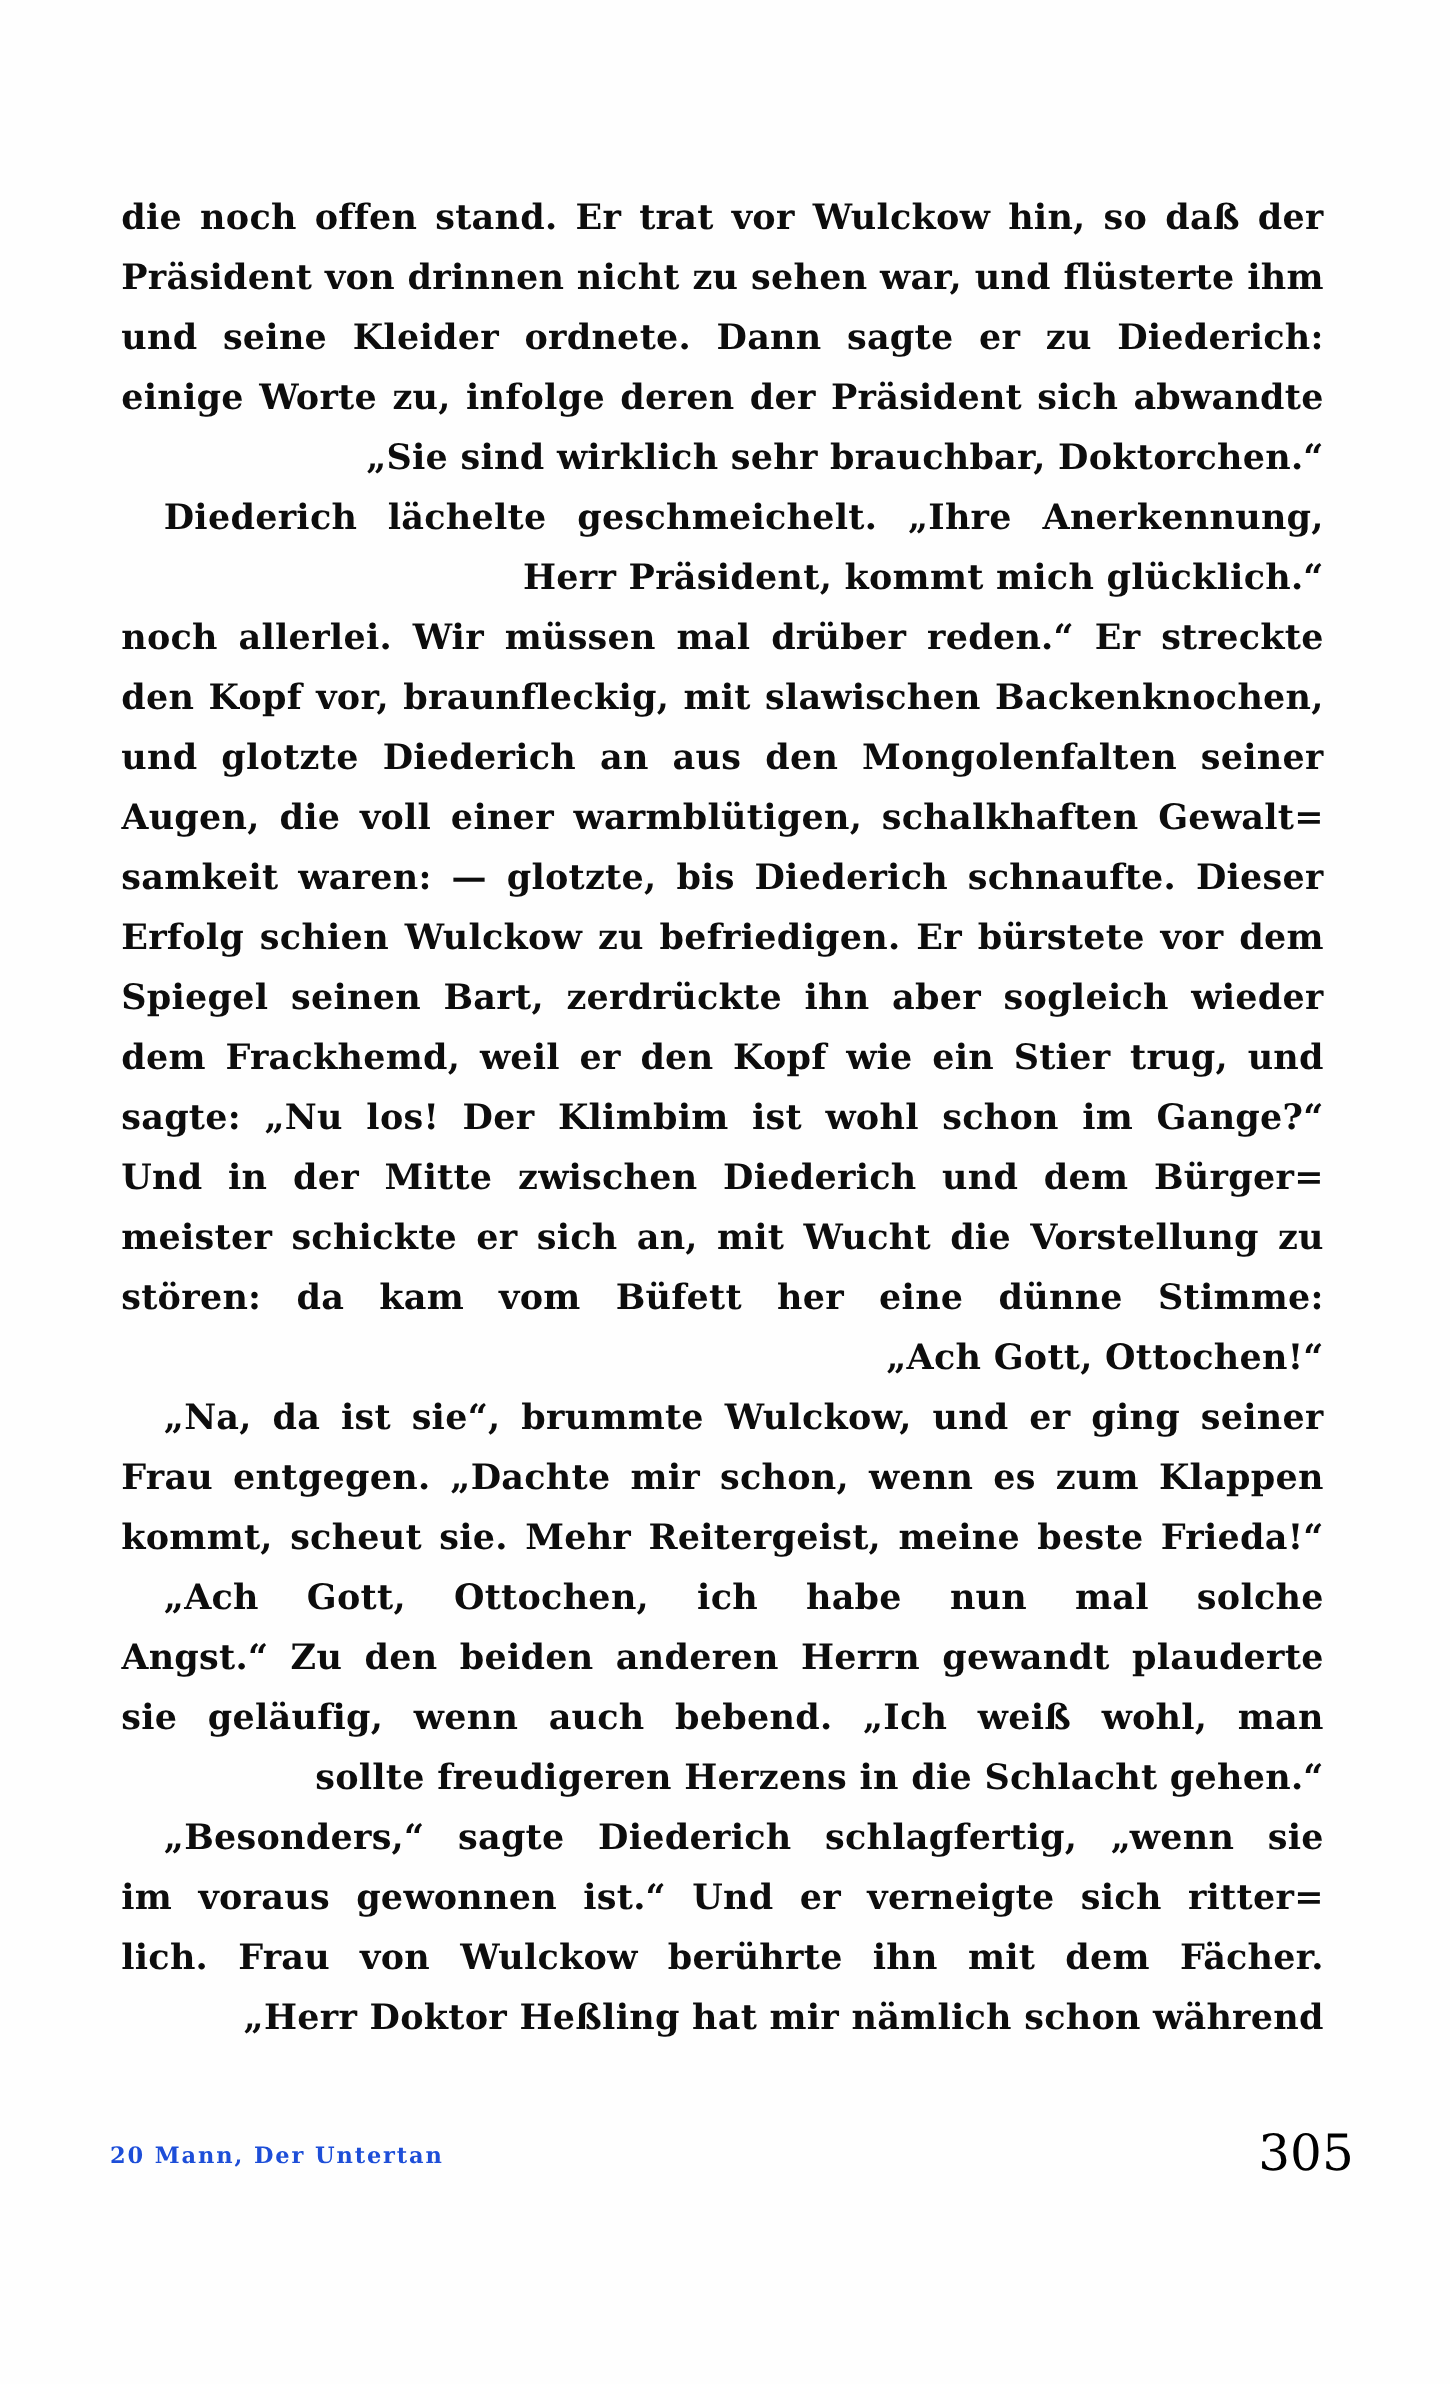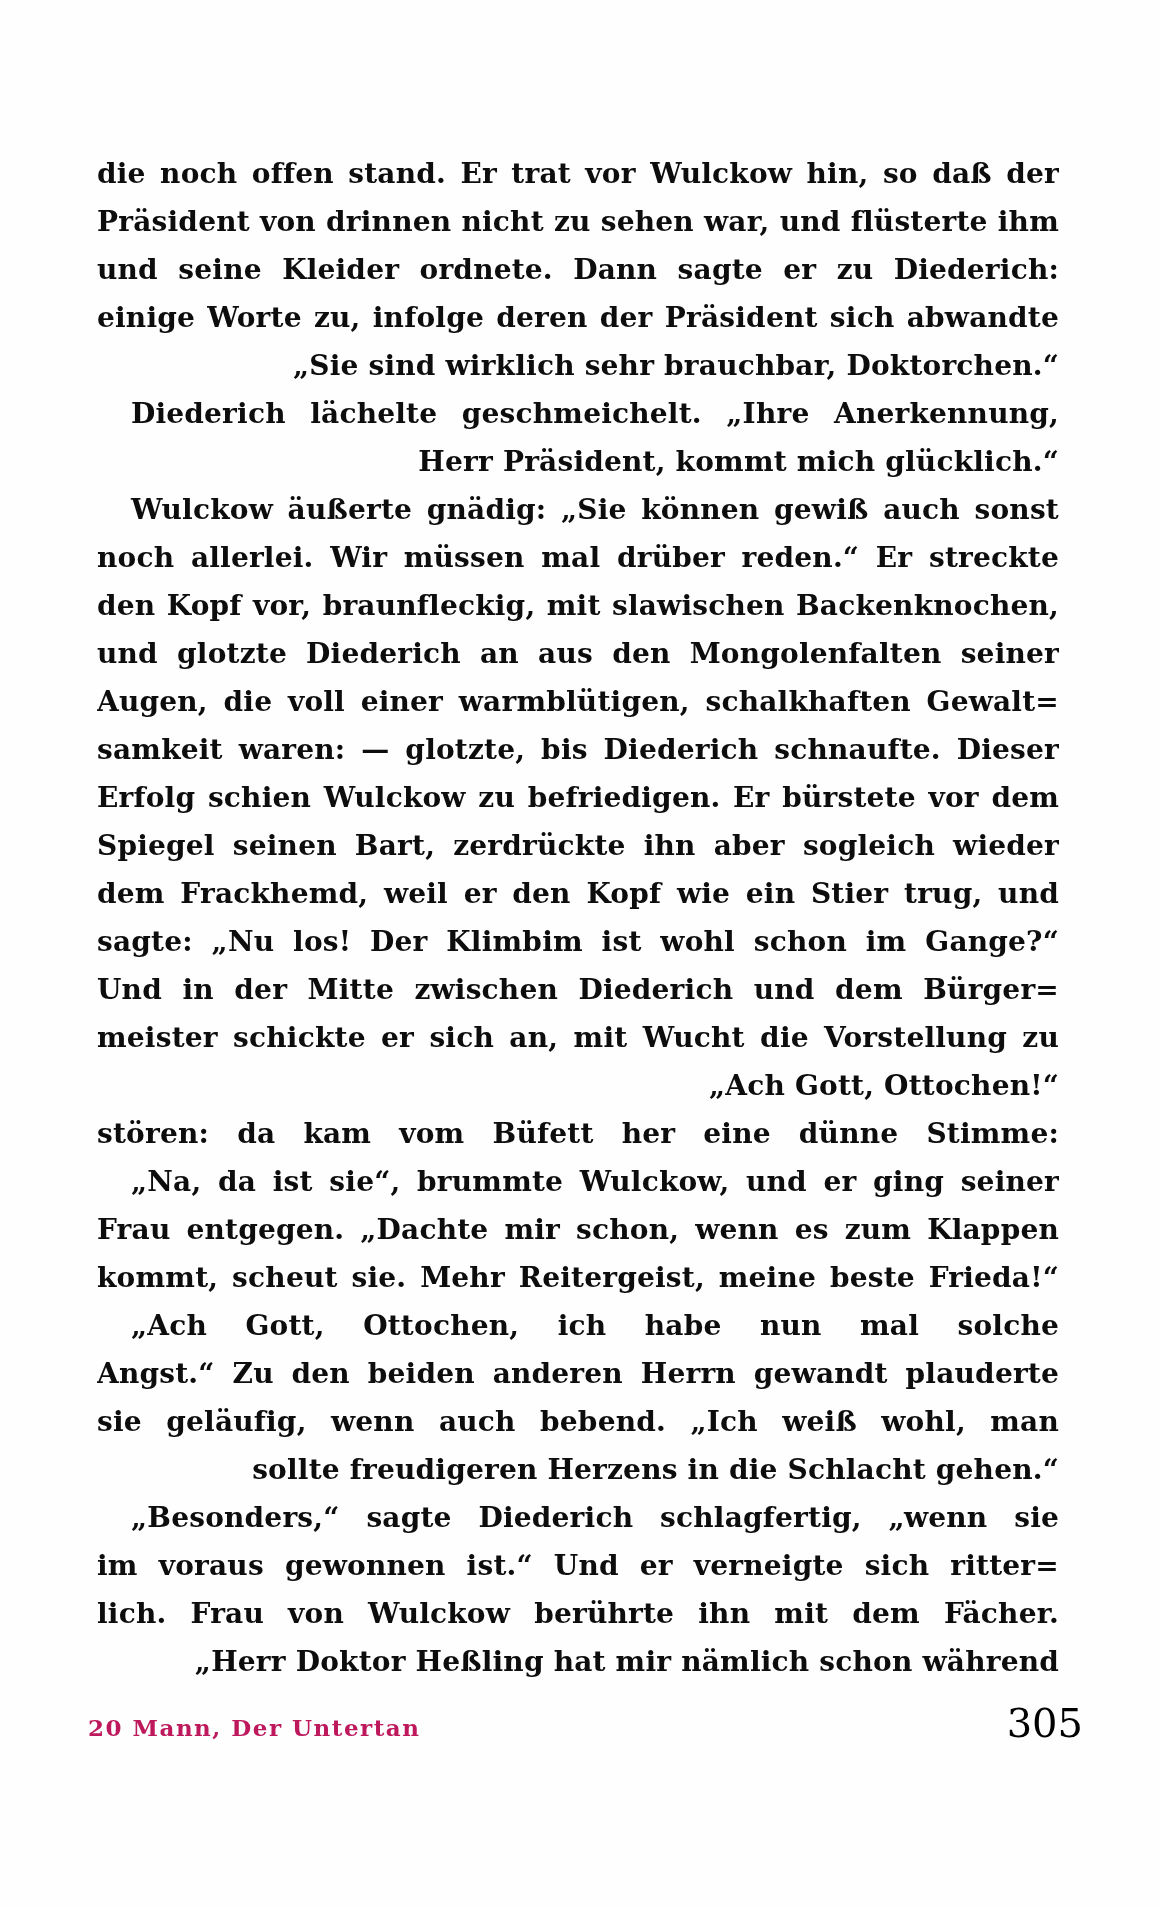--- a/index.html
+++ b/index.html
@@ -44,24 +44,24 @@
     position: absolute;
     left: 0;
     top: 1700px;
     width: 100%;
     height: 60px;
   }
   .sig {
     position: absolute;
     left: 88px;
     top: 14px;
-    font-size: 23px;
+    font-size: 18px;
     font-weight: bold;
     letter-spacing: 1.5px;
-    color: #be185d;
+    color: #1d4ed8;
   }
   .pagenum {
     position: absolute;
     right: 117px;
     top: 0;
     font-size: 40px;
     font-weight: normal;
     color: #000000;
     margin-left: 32px;
   }
@@ -71,34 +71,33 @@
 
 <div class="page">
   <main class="textblock">
       <div class="line justify">die noch offen stand. Er trat vor Wulckow hin, so daß der</div>
       <div class="line justify">Präsident von drinnen nicht zu sehen war, und flüsterte ihm</div>
       <div class="line justify">und seine Kleider ordnete.  Dann sagte er zu Diederich:</div>
       <div class="line justify">einige Worte zu, infolge deren der Präsident sich abwandte</div>
       <div class="line">„Sie sind wirklich sehr brauchbar, Doktorchen.“</div>
       <div class="line indent justify">Diederich lächelte geschmeichelt.  „Ihre Anerkennung,</div>
       <div class="line">Herr Präsident, kommt mich glücklich.“</div>
-      <div class="line indent justify">Wulckow äußerte gnädig: „Sie können gewiß auch sonst</div>
       <div class="line justify">noch allerlei.  Wir müssen mal drüber reden.“  Er streckte</div>
       <div class="line justify">den Kopf vor, braunfleckig, mit slawischen Backenknochen,</div>
       <div class="line justify">und glotzte Diederich an aus den Mongolenfalten seiner</div>
       <div class="line justify">Augen, die voll einer warmblütigen, schalkhaften Gewalt=</div>
       <div class="line justify">samkeit waren: — glotzte, bis Diederich schnaufte.  Dieser</div>
       <div class="line justify">Erfolg schien Wulckow zu befriedigen.  Er bürstete vor dem</div>
       <div class="line justify">Spiegel seinen Bart, zerdrückte ihn aber sogleich wieder auf</div>
       <div class="line justify">dem Frackhemd, weil er den Kopf wie ein Stier trug, und</div>
       <div class="line justify">sagte: „Nu los!  Der Klimbim ist wohl schon im Gange?“</div>
       <div class="line justify">Und in der Mitte zwischen Diederich und dem Bürger=</div>
       <div class="line justify">meister schickte er sich an, mit Wucht die Vorstellung zu</div>
+      <div class="line justify">stören: da kam vom Büfett her eine dünne Stimme:</div>
       <div class="line indent">„Ach Gott, Ottochen!“</div>
-      <div class="line justify">stören: da kam vom Büfett her eine dünne Stimme:</div>
       <div class="line indent justify">„Na, da ist sie“, brummte Wulckow, und er ging seiner</div>
       <div class="line justify">Frau entgegen.  „Dachte mir schon, wenn es zum Klappen</div>
       <div class="line justify">kommt, scheut sie.  Mehr Reitergeist, meine beste Frieda!“</div>
       <div class="line indent justify">„Ach Gott, Ottochen, ich habe nun mal solche grauenhafte</div>
       <div class="line justify">Angst.“  Zu den beiden anderen Herrn gewandt plauderte</div>
       <div class="line justify">sie geläufig, wenn auch bebend.  „Ich weiß wohl, man</div>
       <div class="line">sollte freudigeren Herzens in die Schlacht gehen.“</div>
       <div class="line indent justify">„Besonders,“ sagte Diederich schlagfertig, „wenn sie</div>
       <div class="line justify">im voraus gewonnen ist.“  Und er verneigte sich ritter=</div>
       <div class="line justify">lich.  Frau von Wulckow berührte ihn mit dem Fächer.</div>

